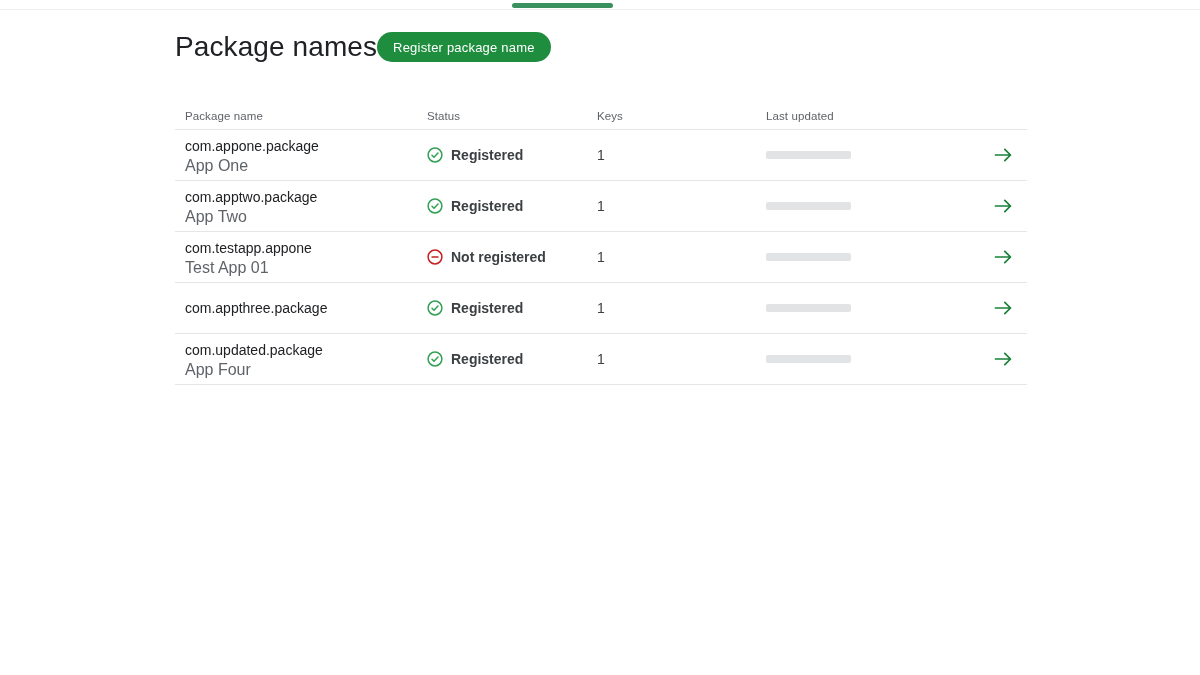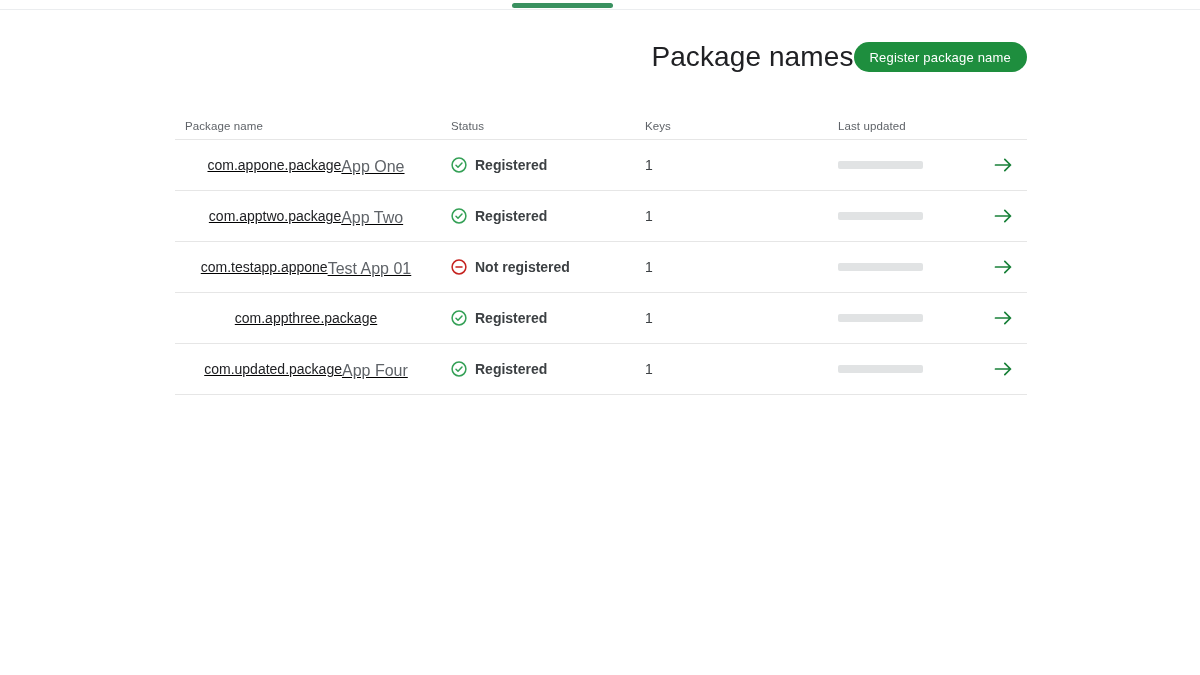--- a/index.html
+++ b/index.html
@@ -33,24 +33,24 @@
     left: 512px; top: 3px;
     width: 101px; height: 5px;
     border-radius: 2.5px;
     background: var(--indicator-green);
   }
   .content {
     width: 852px;
     margin-left: 175px;
   }
   .page-header {
-    margin-top: 30px;
+    margin-top: 20px;
     display: flex;
     align-items: center;
-    justify-content: flex-end;
+    justify-content: flex-start;
   }
   .page-title {
     font-size: 28px;
     line-height: 34px;
     font-weight: 400;
     color: var(--text-primary);
     margin: 0;
     letter-spacing: 0.1px;
   }
   .register-btn {
@@ -65,37 +65,36 @@
     cursor: pointer;
     letter-spacing: 0.2px;
   }
   .table { margin-top: 38px; }
   .grid-row {
     display: grid;
     grid-template-columns: 242px 170px 169px 1fr 40px;
     padding-left: 10px;
     padding-right: 14px;
     align-items: center;
-    gap: 24px;
   }
   .table-head {
     height: 28px;
     border-bottom: 1px solid var(--divider);
   }
   .th {
     font-size: 11.5px;
     color: var(--text-secondary);
     letter-spacing: 0.1px;
   }
   .table-row {
     height: 51px;
     border-bottom: 1px solid var(--divider);
     cursor: pointer;
   }
-  .pkg-cell { display: flex; flex-direction: row; justify-content: center; text-decoration: underline; }
+  .pkg-cell { display: flex; flex-direction: column; justify-content: center; }
   .pkg-name {
     font-size: 14px;
     line-height: 18px;
     color: var(--text-primary);
   }
   .app-name {
     font-size: 16px;
     line-height: 15px;
     margin-top: 3px;
     color: var(--text-secondary);

